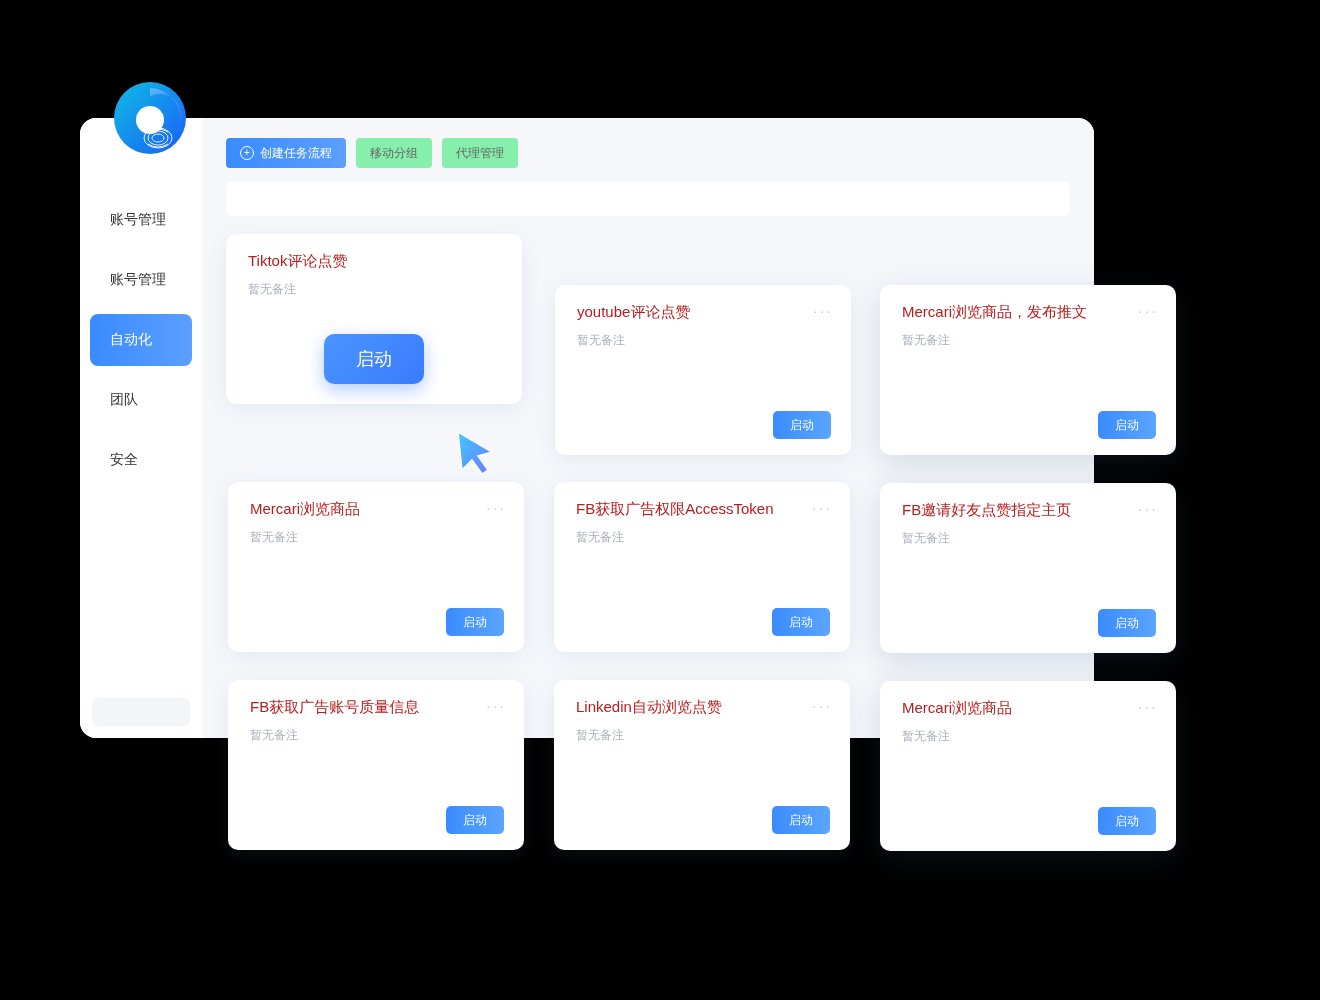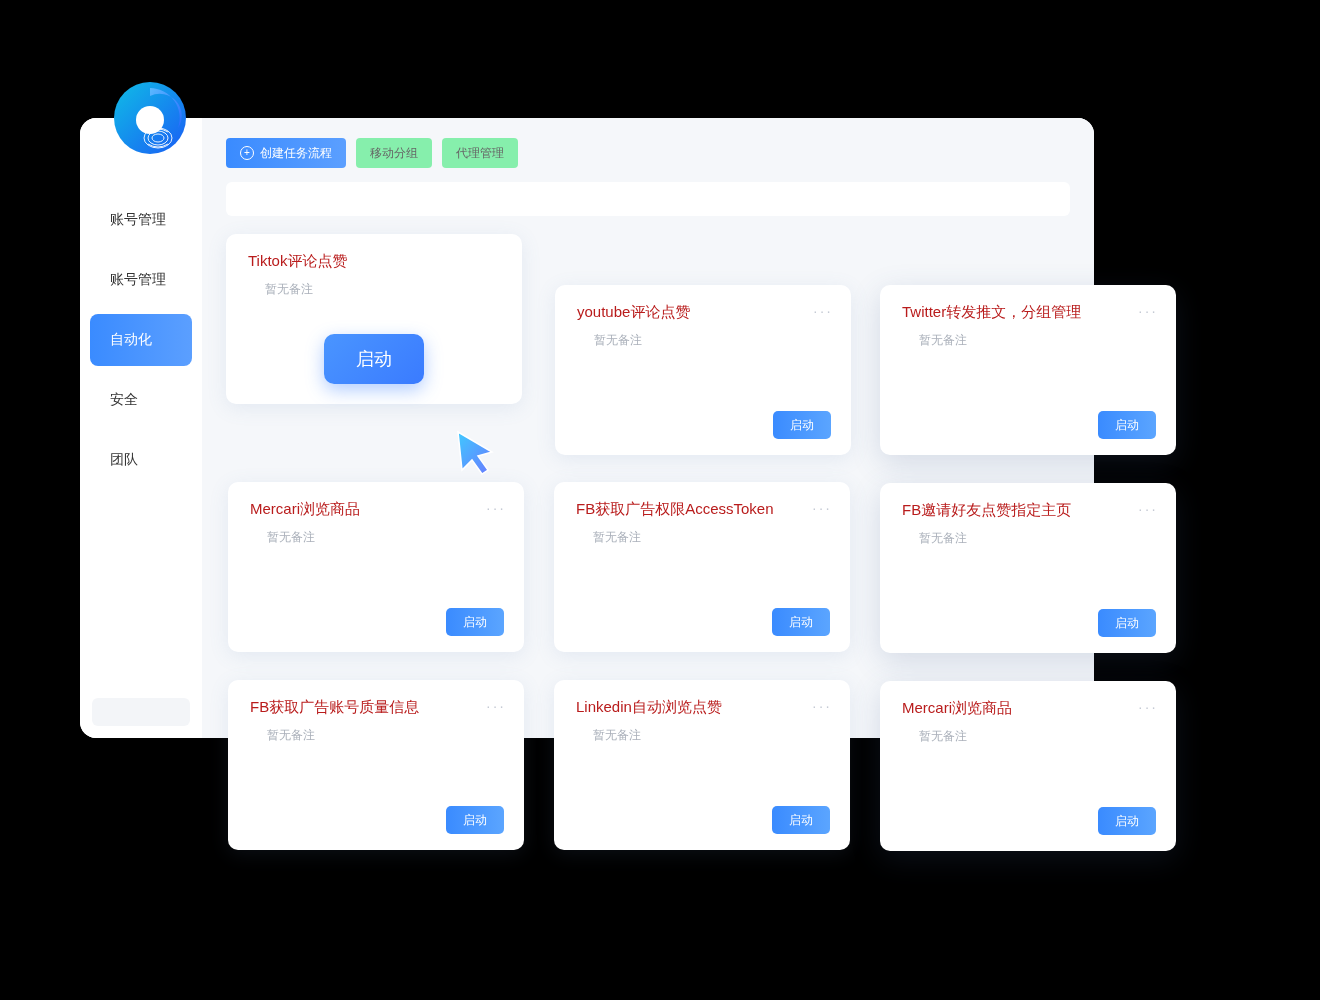--- a/index.html
+++ b/index.html
@@ -132,21 +132,20 @@
     }
     .card-title {
       font-size: 15px;
       color: #b91c1c;
       margin-bottom: 10px;
       font-weight: 500;
     }
     .card-note {
       font-size: 12px;
       color: #aab0ba;
-      margin-left: 17px;
     }
     .card-menu {
       position: absolute;
       top: 18px;
       right: 18px;
       color: #c5cad4;
       font-size: 14px;
       letter-spacing: 2px;
       cursor: pointer;
     }
@@ -239,22 +238,22 @@
       <path d="M 38 66 Q 48 72 58 66"></path>
     </g>
   </svg>
 </div>
 
 <div class="app-window">
   <div class="sidebar">
     <div class="sidebar-item">账号管理</div>
     <div class="sidebar-item">账号管理</div>
     <div class="sidebar-item active">自动化</div>
+    <div class="sidebar-item">团队</div>
     <div class="sidebar-item">安全</div>
-    <div class="sidebar-item">团队</div>
     <div class="sidebar-footer"></div>
   </div>
 
   <div class="main">
     <div class="toolbar">
       <button class="btn-primary">
         <span class="plus">+</span>
         <span>创建任务流程</span>
       </button>
       <button class="btn-outline">移动分组</button>
@@ -307,21 +306,21 @@
     <div class="card-menu">···</div>
     <div class="card-title">Linkedin自动浏览点赞</div>
     <div class="card-note">暂无备注</div>
     <button class="card-start-btn">启动</button>
   </div>
 </div>
 
 <div class="overflow-col">
   <div class="card">
     <div class="card-menu">···</div>
-    <div class="card-title">Twitter转发推文，分组管理</div>
+    <div class="card-title">Mercari浏览商品，发布推文</div>
     <div class="card-note">暂无备注</div>
     <button class="card-start-btn">启动</button>
   </div>
   <div class="card">
     <div class="card-menu">···</div>
     <div class="card-title">FB邀请好友点赞指定主页</div>
     <div class="card-note">暂无备注</div>
     <button class="card-start-btn">启动</button>
   </div>
   <div class="card">

